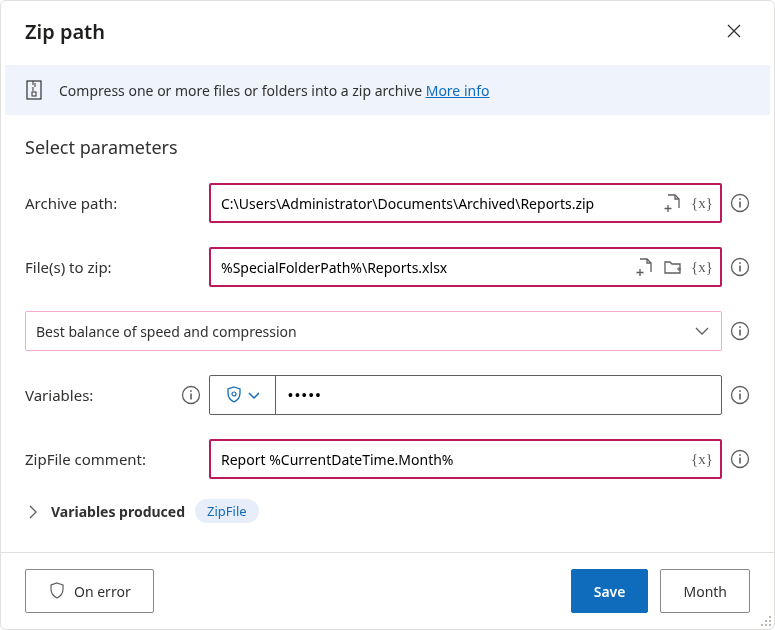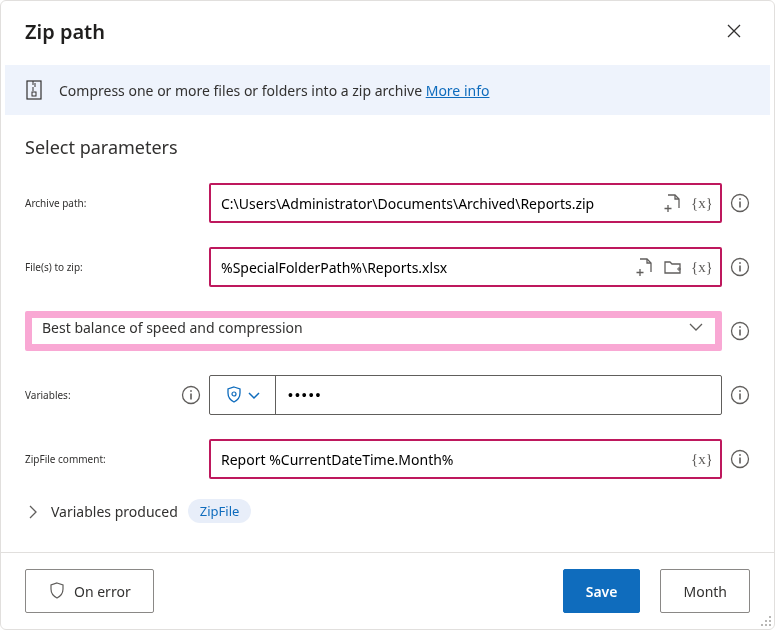--- a/index.html
+++ b/index.html
@@ -27,41 +27,41 @@
   }
   .info-bar .desc { color:#323130; }
   .info-bar a { color:#0f6cbd; text-decoration:underline; }
   .content { padding:20px 24px 0 24px; flex:1; overflow:auto; }
   .section-title { font-size:18px; color:#323130; margin-bottom:24px; }
   .row {
     display:flex; align-items:center; margin-bottom:24px; gap:8px;
   }
   .label-col {
     width:176px; display:flex; align-items:center; gap:6px;
-    color:#323130; font-size:10px;text-align:center;
+    color:#323130; font-size:15px;text-align:center;
   }
   .field-wrap { flex:1; }
   .txt-field {
     width:100%; height:40px; border:2px solid #be185d; border-radius:2px;
     display:flex; align-items:center; background:#fff;
   }
   .txt-field input {
     flex:1; border:none; outline:none; padding:0 10px;
     font-size:14px; font-family:inherit; height:100%; background:transparent;
   }
   .txt-field .adorn {
     display:flex; align-items:center; gap:6px; padding-right:8px;
   }
   .icon-btn {
     width:22px; height:22px; display:flex; align-items:center; justify-content:center;
     cursor:pointer;
   }
   .sel-field {
-    width:100%; height:40px; border:7px solid #f9a8d4; border-radius:2px;
-    display:flex; align-items:flex-start; justify-content:space-between;
+    width:100%; height:40px; border:1px solid #f9a8d4; border-radius:2px;
+    display:flex; align-items:center; justify-content:space-between;
     padding:0 10px; cursor:pointer; background:#fff;
   }
   .pw-field {
     width:100%; height:40px; border:1px solid #605e5c; border-radius:2px;
     display:flex; align-items:center; background:#fff;
   }
   .pw-toggle {
     width:66px; height:100%; display:flex; align-items:center; justify-content:center;
     border-right:1px solid #605e5c; cursor:pointer; gap:4px;
   }
@@ -70,30 +70,30 @@
     font-size:14px; letter-spacing:2px; height:100%; background:transparent;
   }
   .info-icon-right {
     width:20px; height:20px; display:flex; align-items:center; justify-content:center;
     cursor:pointer;
   }
   .vars-row {
     display:flex; align-items:center; gap:10px; margin-top:-4px;
   }
   .chevron { cursor:pointer; display:flex; align-items:center; }
-  .vars-label { font-weight:400; color:#323130; }
+  .vars-label { font-weight:700; color:#323130; }
   .var-pill {
     background:#e8eef9; color:#0f6cbd; padding:3px 12px;
     border-radius:12px; font-size:13px; cursor:pointer;
   }
   .footer {
     border-top:1px solid #e1dfdd;
     padding:16px 24px; display:flex; align-items:center; justify-content:space-between;
   }
-  .footer-right { display:flex; gap:20px; }
+  .footer-right { display:flex; gap:12px; }
   .btn {
     height:44px; padding:0 22px; border-radius:2px; font-size:14px;
     display:flex; align-items:center; gap:8px; cursor:pointer;
     font-family:inherit;
   }
   .btn-default { background:#fff; border:1px solid #8a8886; color:#323130; }
   .btn-primary { background:#0f6cbd; border:1px solid #0f6cbd; color:#fff; font-weight:600; }
   .resize-grip {
     position:absolute; right:2px; bottom:2px; width:14px; height:14px;
   }

